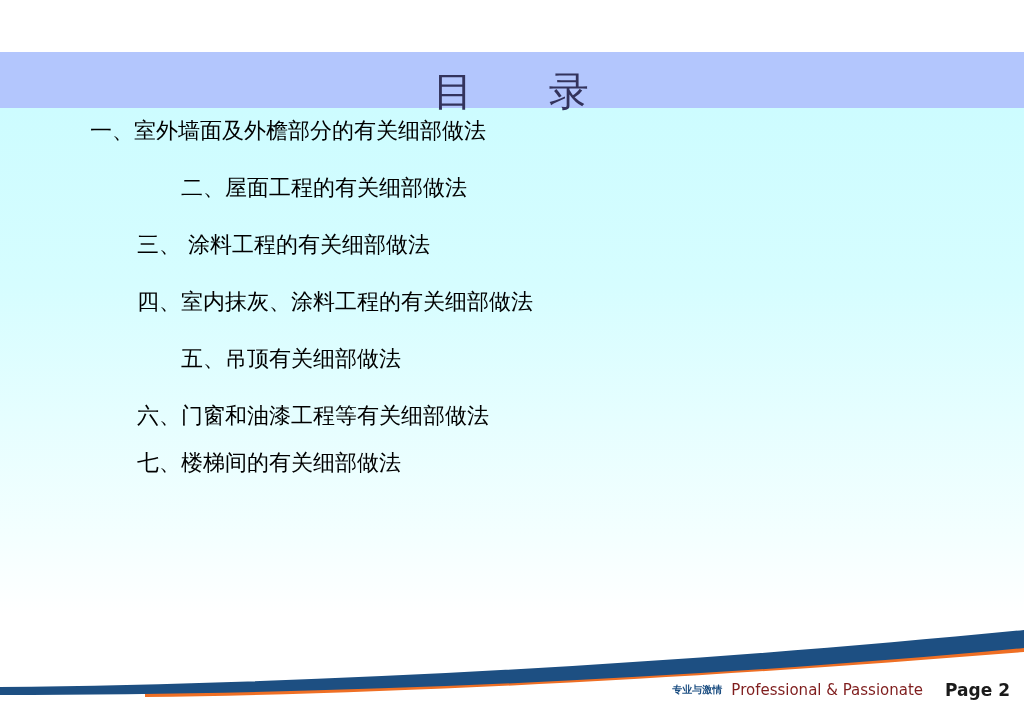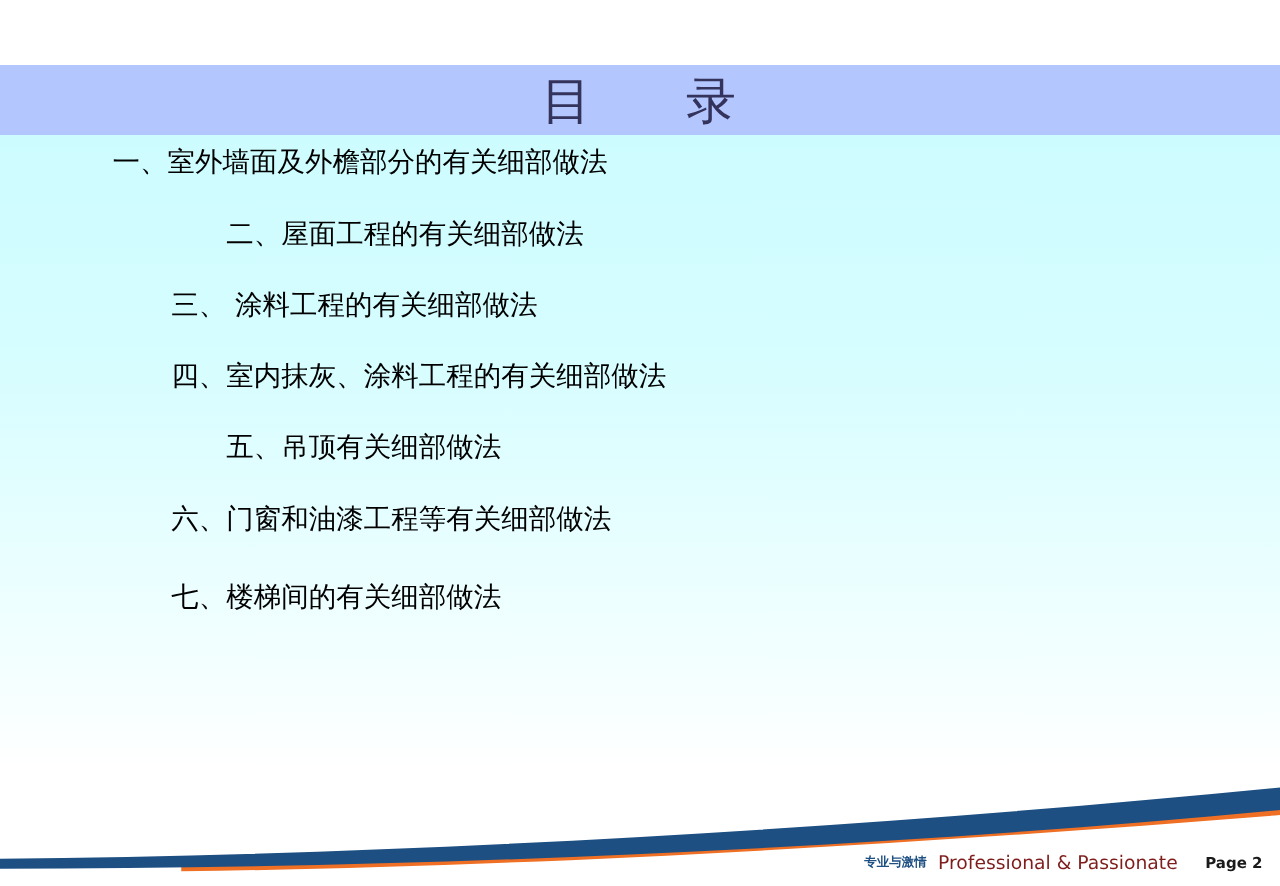--- a/index.html
+++ b/index.html
@@ -63,21 +63,21 @@
     position: absolute;
     left: 0;
     top: 52px;
     width: 1024px;
     height: 56px;
     background: #b3c6fd;
   }
   .title-text {
     position: absolute;
     left: 0;
-    top: 52px;
+    top: 63px;
     width: 1024px;
     height: 56px;
     display: flex;
     align-items: center;
     justify-content: center;
     font-family: "DejaVu Sans", sans-serif;
     font-size: 40px;
     color: #33335c;
     letter-spacing: 2px;
     white-space: pre;
@@ -134,21 +134,21 @@
   .f-en {
     margin-left: 9px;
     font-family: "DejaVu Sans", sans-serif;
     font-size: 15px;
     color: #7f1d1d;
     white-space: nowrap;
   }
   .f-page {
     margin-left: 22px;
     font-family: "DejaVu Sans", sans-serif;
-    font-size: 12px;
+    font-size: 17px;
     font-weight: bold;
     color: #1a1a1a;
     white-space: nowrap;
   }
 </style>
 </head>
 <body>
 
 <div id="slide">
 
@@ -158,21 +158,21 @@
   <div class="title-band"></div>
   <div class="title-text">目     录</div>
 
   <div class="toc">
     <div class="toc-item lvl0" style="top:8px;">一、室外墙面及外檐部分的有关细部做法</div>
     <div class="toc-item lvl1" style="top:65px;margin-left:44px;">二、屋面工程的有关细部做法</div>
     <div class="toc-item lvl1" style="top:122px;">三、 涂料工程的有关细部做法</div>
     <div class="toc-item lvl1" style="top:179px;">四、室内抹灰、涂料工程的有关细部做法</div>
     <div class="toc-item lvl1" style="top:236px;margin-left:44px;">五、吊顶有关细部做法</div>
     <div class="toc-item lvl1" style="top:293px;">六、门窗和油漆工程等有关细部做法</div>
-    <div class="toc-item lvl1" style="top:356px;">七、楼梯间的有关细部做法</div>
+    <div class="toc-item lvl1" style="top:340px;">七、楼梯间的有关细部做法</div>
   </div>
 
   <svg class="swoosh" viewBox="0 0 1024 109" width="1024" height="109">
     <path fill="#ef6f24" d="M145,90 C 400,86 700,68 1024,42 L 1024,52 C 700,78 400,94 145,97 Z"></path>
     <path fill="#1d4f82" d="M0,87 C 330,84 700,62 1024,30 L 1024,48 C 700,79 330,95 0,95 Z"></path>
   </svg>
 
   <div class="footer-line">
     <span class="f-cn">专业与激情</span>
     <span class="f-en">Professional &amp; Passionate</span>

